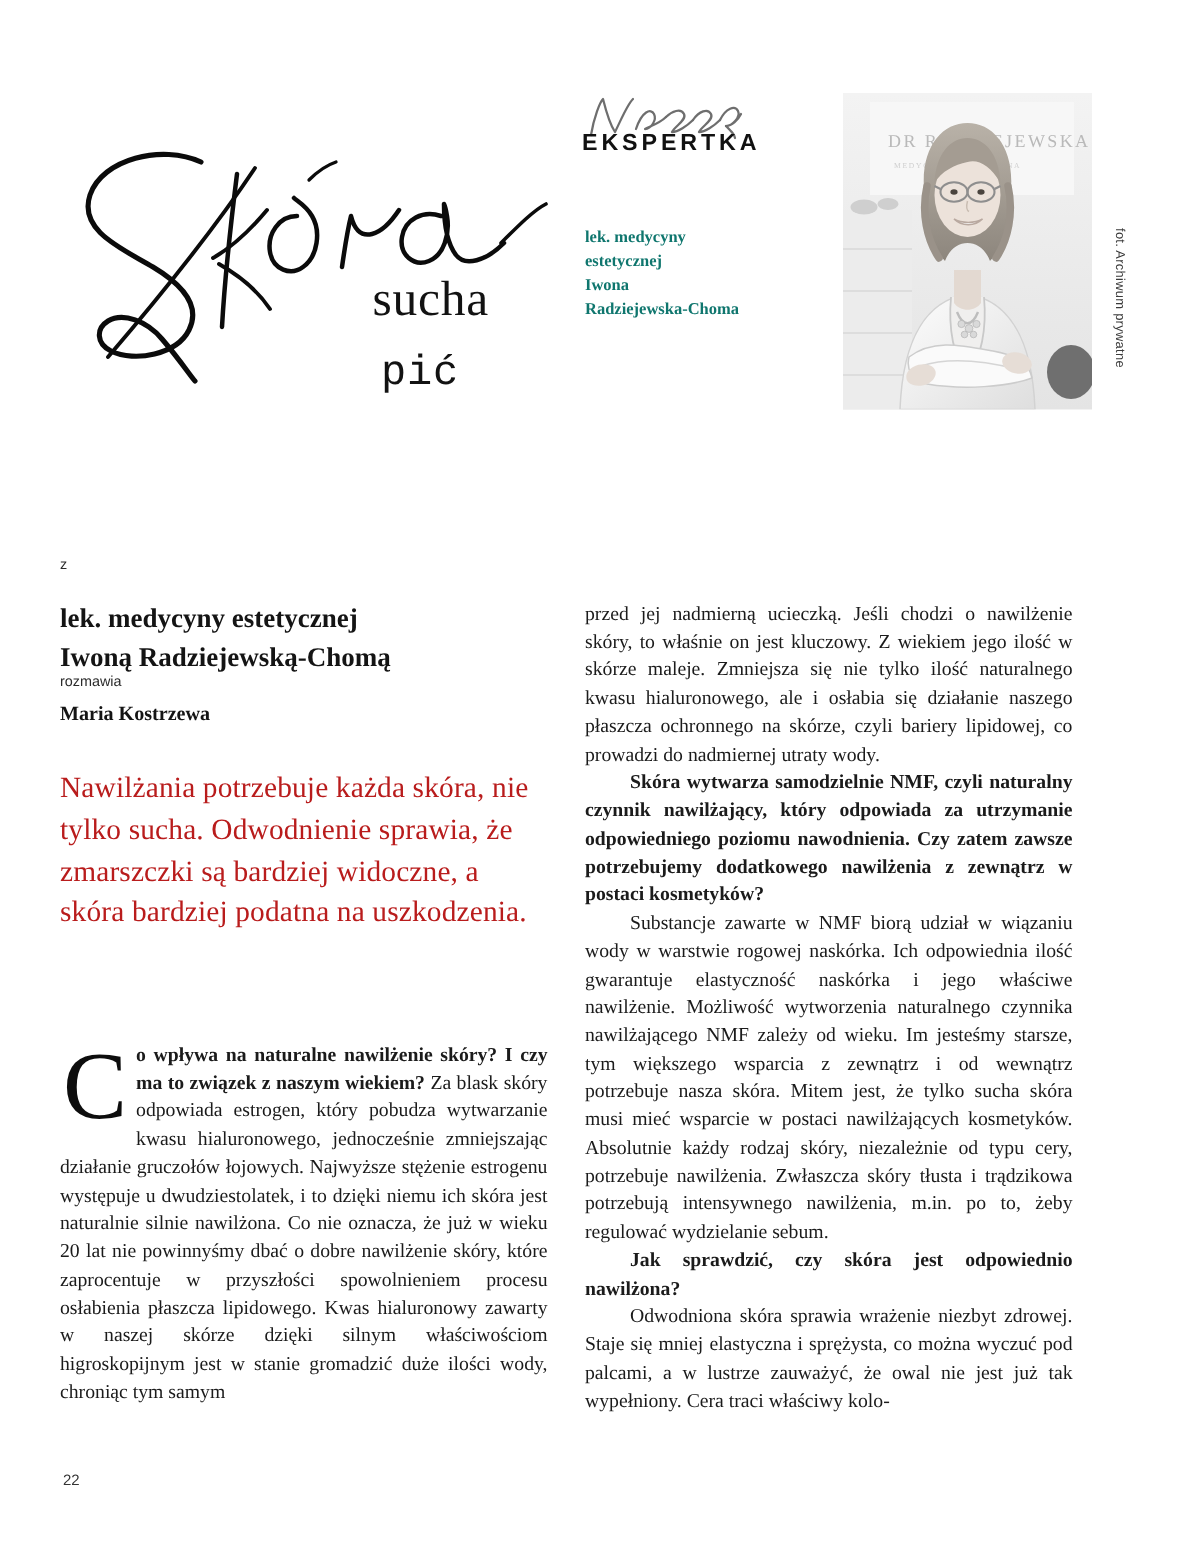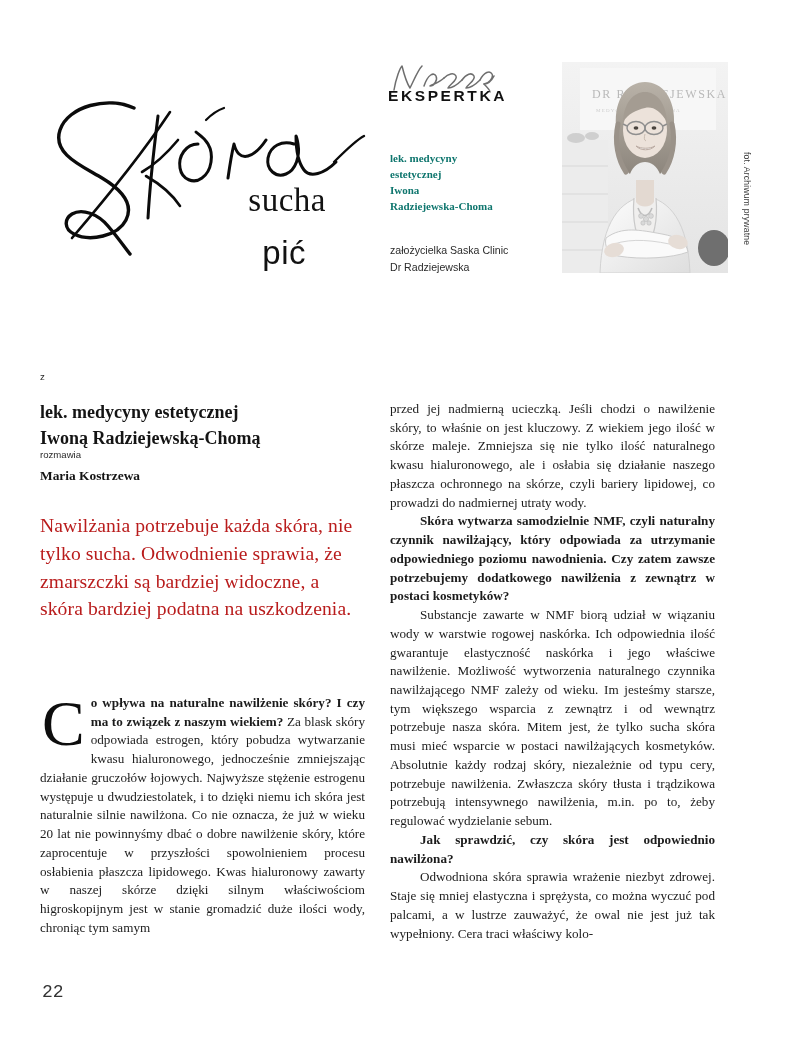--- a/index.html
+++ b/index.html
@@ -46,22 +46,22 @@
     font-family: "Liberation Serif", serif;
     font-size: 33px;
     line-height: 1;
     letter-spacing: 0.5px;
     color: #121212;
   }
   .title-sub2 {
     position: absolute;
     right: 72px;
     top: 140px;
-    font-family: Liberation Sans, sans-serif;
-    font-size: 33px;
+    font-family: Liberation Mono, monospace;
+    font-size: 28px;
     line-height: 1;
     letter-spacing: 0.5px;
     color: #121212;
   }
 
   
   .expert-label {
     position: absolute;
     left: 388px;
     top: 62px;
@@ -232,22 +232,22 @@
   }
   .intro-q {
     font-weight: bold;
   }
 
   
   .folio {
     position: absolute;
     left: 42px;
     top: 982px;
-    font-family: Liberation Mono, monospace;
-    font-size: 18px;
+    font-family: Liberation Sans, sans-serif;
+    font-size: 10px;
     color: #333;
     text-align: center;
   }
 </style>
 </head>
 <body>
 
 <div class="page">
 
   <div class="title-block">
@@ -293,22 +293,20 @@
         </g>
       </svg>
     </div>
     <div class="ekspertka">EKSPERTKA</div>
   </div>
 
   <div class="expert-name" style="white-space:pre-line;">lek. medycyny
 estetycznej
 Iwona
 Radziejewska-Choma</div>
-  <div class="expert-role" style="white-space:pre-line;">założycielka Saska Clinic
-Dr Radziejewska</div>
 
   <div class="portrait">
     <svg width="166" height="211" viewBox="0 0 166 211" xmlns="http://www.w3.org/2000/svg" aria-hidden="true">
       <defs>
         <linearGradient id="wallg" x1="0" y1="0" x2="0" y2="1">
           <stop offset="0%" stop-color="#f3f3f3"></stop>
           <stop offset="100%" stop-color="#e4e4e4"></stop>
         </linearGradient>
         <linearGradient id="jacket" x1="0" y1="0" x2="1" y2="1">
           <stop offset="0%" stop-color="#fdfdfd"></stop>

